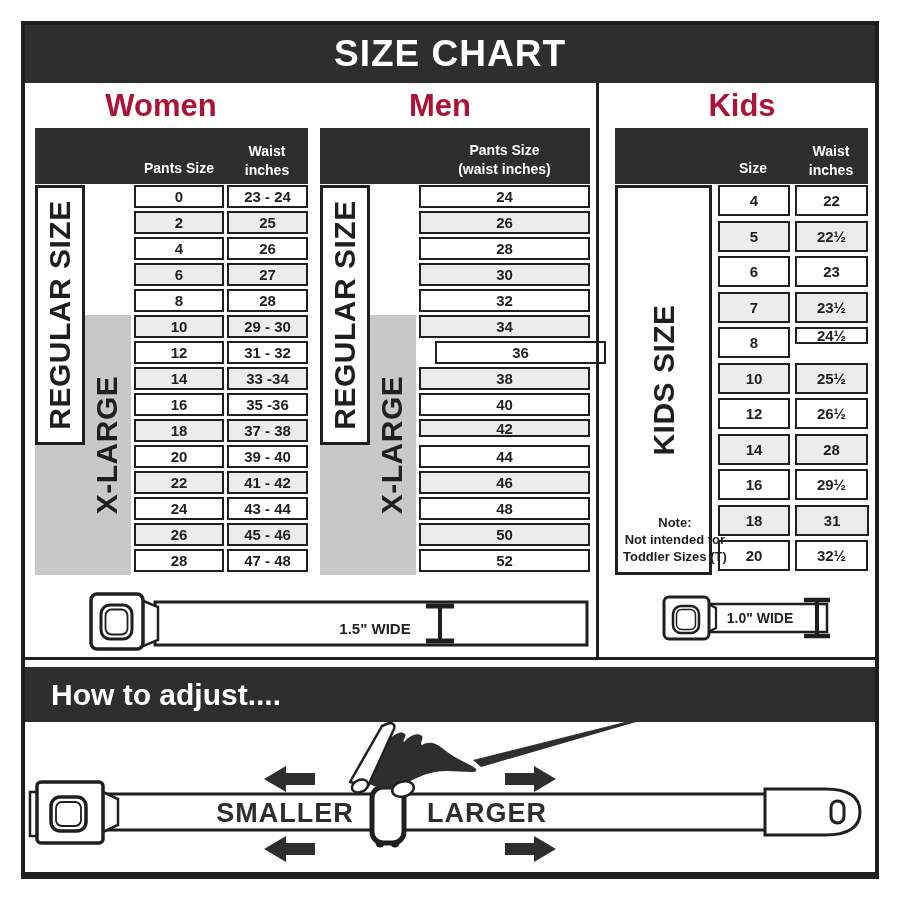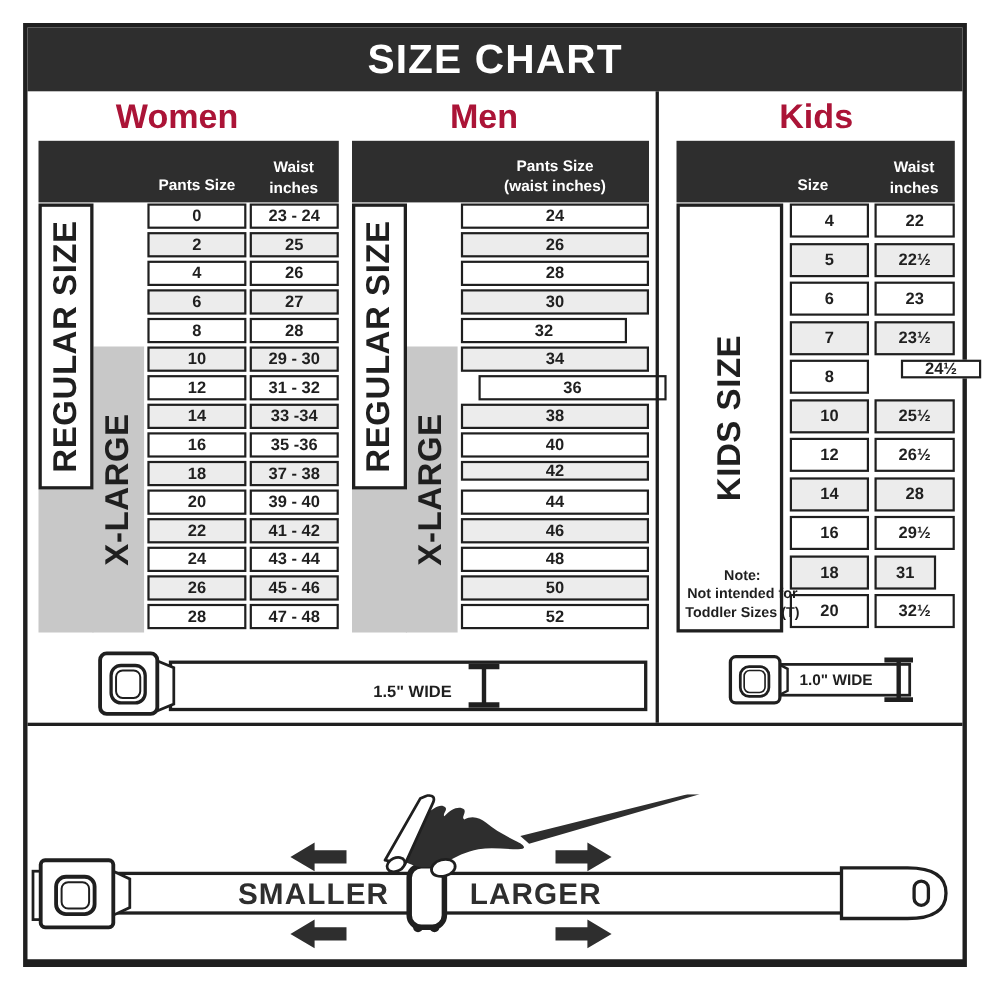--- a/index.html
+++ b/index.html
@@ -152,21 +152,21 @@
             <div class="trow" style="top: 26px; gap: 0px;">
               <div class="cell alt" style="width: 171px; height: 23px;">26</div>
             </div>
             <div class="trow" style="top: 52px; gap: 0px;">
               <div class="cell" style="width: 171px; height: 23px;">28</div>
             </div>
             <div class="trow" style="top: 78px; gap: 0px;">
               <div class="cell alt" style="width: 171px; height: 23px;">30</div>
             </div>
             <div class="trow" style="top: 104px; gap: 0px;">
-              <div class="cell" style="width: 151px; height: 23px;">32</div>
+              <div class="cell" style="width: 171px; height: 23px;">32</div>
             </div>
             <div class="trow" style="top: 130px; gap: 0px;">
               <div class="cell alt" style="width: 171px; height: 23px;">34</div>
             </div>
             <div class="trow" style="top: 156px; gap: 0px; padding-left: 16px;">
               <div class="cell" style="width: 171px; height: 23px;">36</div>
             </div>
             <div class="trow" style="top: 182px; gap: 0px;">
               <div class="cell alt" style="width: 171px; height: 23px;">38</div>
             </div>
@@ -191,21 +191,21 @@
             <div class="trow" style="top: 364px; gap: 0px;">
               <div class="cell" style="width: 171px; height: 23px;">52</div>
             </div>
           </div>
       </div>
 
       <div class="divider"></div>
 
       <div class="tbl" style="left:590px;width:253px;">
         <div class="thead" style="width:253px;">
-          <span class="th" style="left:88px;width:72px;bottom:6px;">Size</span>
+          <span class="th" style="left:102px;width:72px;bottom:6px;">Size</span>
           <span class="th" style="left:186px;width:60px;bottom:4px;">Waist inches</span>
         </div>
         <div class="sidebox" style="left:0;top:57px;width:97px;height:390px;">
           <span class="rot">KIDS SIZE</span>
           <div class="note">
             <div>Note:</div>
             <div>Not intended for</div>
             <div>Toddler Sizes (T)</div>
           </div>
         </div>
@@ -221,41 +221,41 @@
             <div class="trow" style="top: 71px; gap: 5px;">
               <div class="cell" style="width: 72px; height: 31px;">6</div>
               <div class="cell" style="width: 73px; height: 31px;">23</div>
             </div>
             <div class="trow" style="top: 107px; gap: 5px;">
               <div class="cell alt" style="width: 72px; height: 31px;">7</div>
               <div class="cell alt" style="width: 73px; height: 31px;">23½</div>
             </div>
             <div class="trow" style="top: 142px; gap: 5px;">
               <div class="cell" style="width: 72px; height: 31px;">8</div>
-              <div class="cell" style="width: 73px; height: 17px; margin-left: 24px;">24½</div>
+              <div class="cell" style="width: 73px; height: 17px;">24½</div>
             </div>
             <div class="trow" style="top: 178px; gap: 5px;">
               <div class="cell alt" style="width: 72px; height: 31px;">10</div>
               <div class="cell alt" style="width: 73px; height: 31px;">25½</div>
             </div>
             <div class="trow" style="top: 213px; gap: 5px;">
               <div class="cell" style="width: 72px; height: 31px;">12</div>
               <div class="cell" style="width: 73px; height: 31px;">26½</div>
             </div>
             <div class="trow" style="top: 249px; gap: 5px;">
               <div class="cell alt" style="width: 72px; height: 31px;">14</div>
               <div class="cell alt" style="width: 73px; height: 31px;">28</div>
             </div>
             <div class="trow" style="top: 284px; gap: 5px;">
               <div class="cell" style="width: 72px; height: 31px;">16</div>
               <div class="cell" style="width: 73px; height: 31px;">29½</div>
             </div>
             <div class="trow" style="top: 320px; gap: 5px;">
               <div class="cell alt" style="width: 72px; height: 31px;">18</div>
-              <div class="cell alt" style="width: 56px; height: 31px;">31</div>
+              <div class="cell alt" style="width: 74px; height: 31px;">31</div>
             </div>
             <div class="trow" style="top: 355px; gap: 5px;">
               <div class="cell" style="width: 72px; height: 31px;">20</div>
               <div class="cell" style="width: 73px; height: 31px;">32½</div>
             </div>
           </div>
       </div>
 
       <svg class="beltsvg" style="left:60px;top:563px;" width="505" height="66" viewBox="0 0 505 66">
         <rect x="70" y="14" width="432" height="43" fill="#ffffff" stroke="#1f1f1f" stroke-width="3"></rect>
@@ -276,20 +276,23 @@
         <rect x="13" y="14" width="26" height="27" rx="8" fill="none" stroke="#1f1f1f" stroke-width="2.5"></rect>
         <rect x="16.5" y="17.5" width="19" height="20" rx="5" fill="none" stroke="#1f1f1f" stroke-width="1.5"></rect>
         <line x1="157" y1="8" x2="157" y2="44" stroke="#1f1f1f" stroke-width="4"></line>
         <line x1="144" y1="8" x2="170" y2="8" stroke="#1f1f1f" stroke-width="4.5"></line>
         <line x1="144" y1="44" x2="170" y2="44" stroke="#1f1f1f" stroke-width="4.5"></line>
         <text x="100" y="31" text-anchor="middle" font-size="14" font-weight="bold" fill="#1f1f1f">1.0" WIDE</text>
       </svg>
 
       <div class="main-bottom"></div>
 
+      <div class="band adjust-band">
+        <span>How to adjust....</span>
+      </div>
 
       <svg class="beltsvg" style="left:0;top:697px;" width="850" height="151" viewBox="0 0 850 151">
 
         <rect x="55" y="72" width="710" height="36" fill="#ffffff" stroke="#1f1f1f" stroke-width="3"></rect>
 
         <path d="M740,67 L800,67 Q835,67 835,90 Q835,113 800,113 L740,113 Z" fill="#ffffff" stroke="#1f1f1f" stroke-width="3"></path>
         <rect x="806" y="79" width="13" height="22" rx="6.5" fill="#ffffff" stroke="#1f1f1f" stroke-width="3"></rect>
 
         <polygon points="78,70 93,77 93,103 78,110" fill="#ffffff" stroke="#1f1f1f" stroke-width="2.5"></polygon>
         <rect x="5" y="70" width="12" height="44" fill="#ffffff" stroke="#1f1f1f" stroke-width="2.5"></rect>

